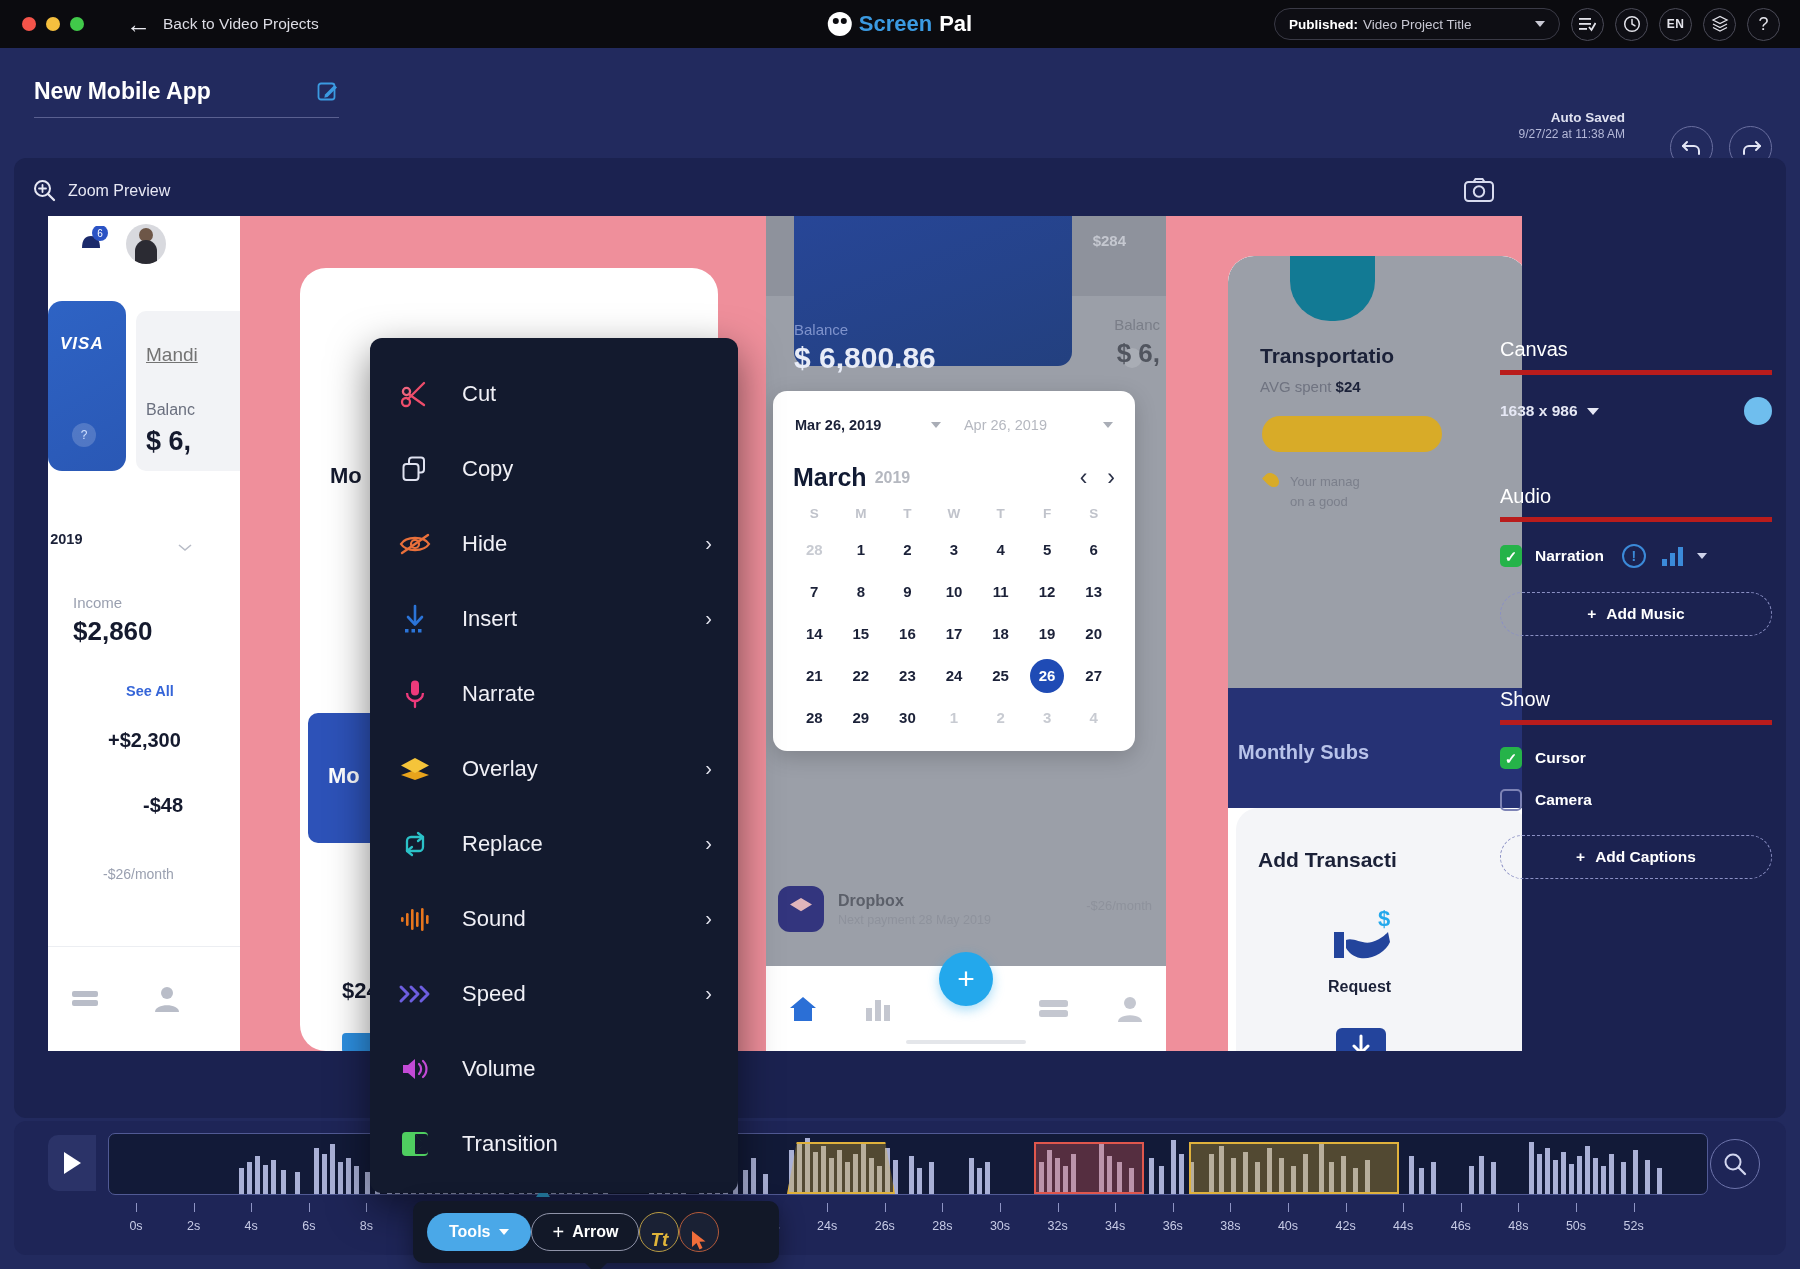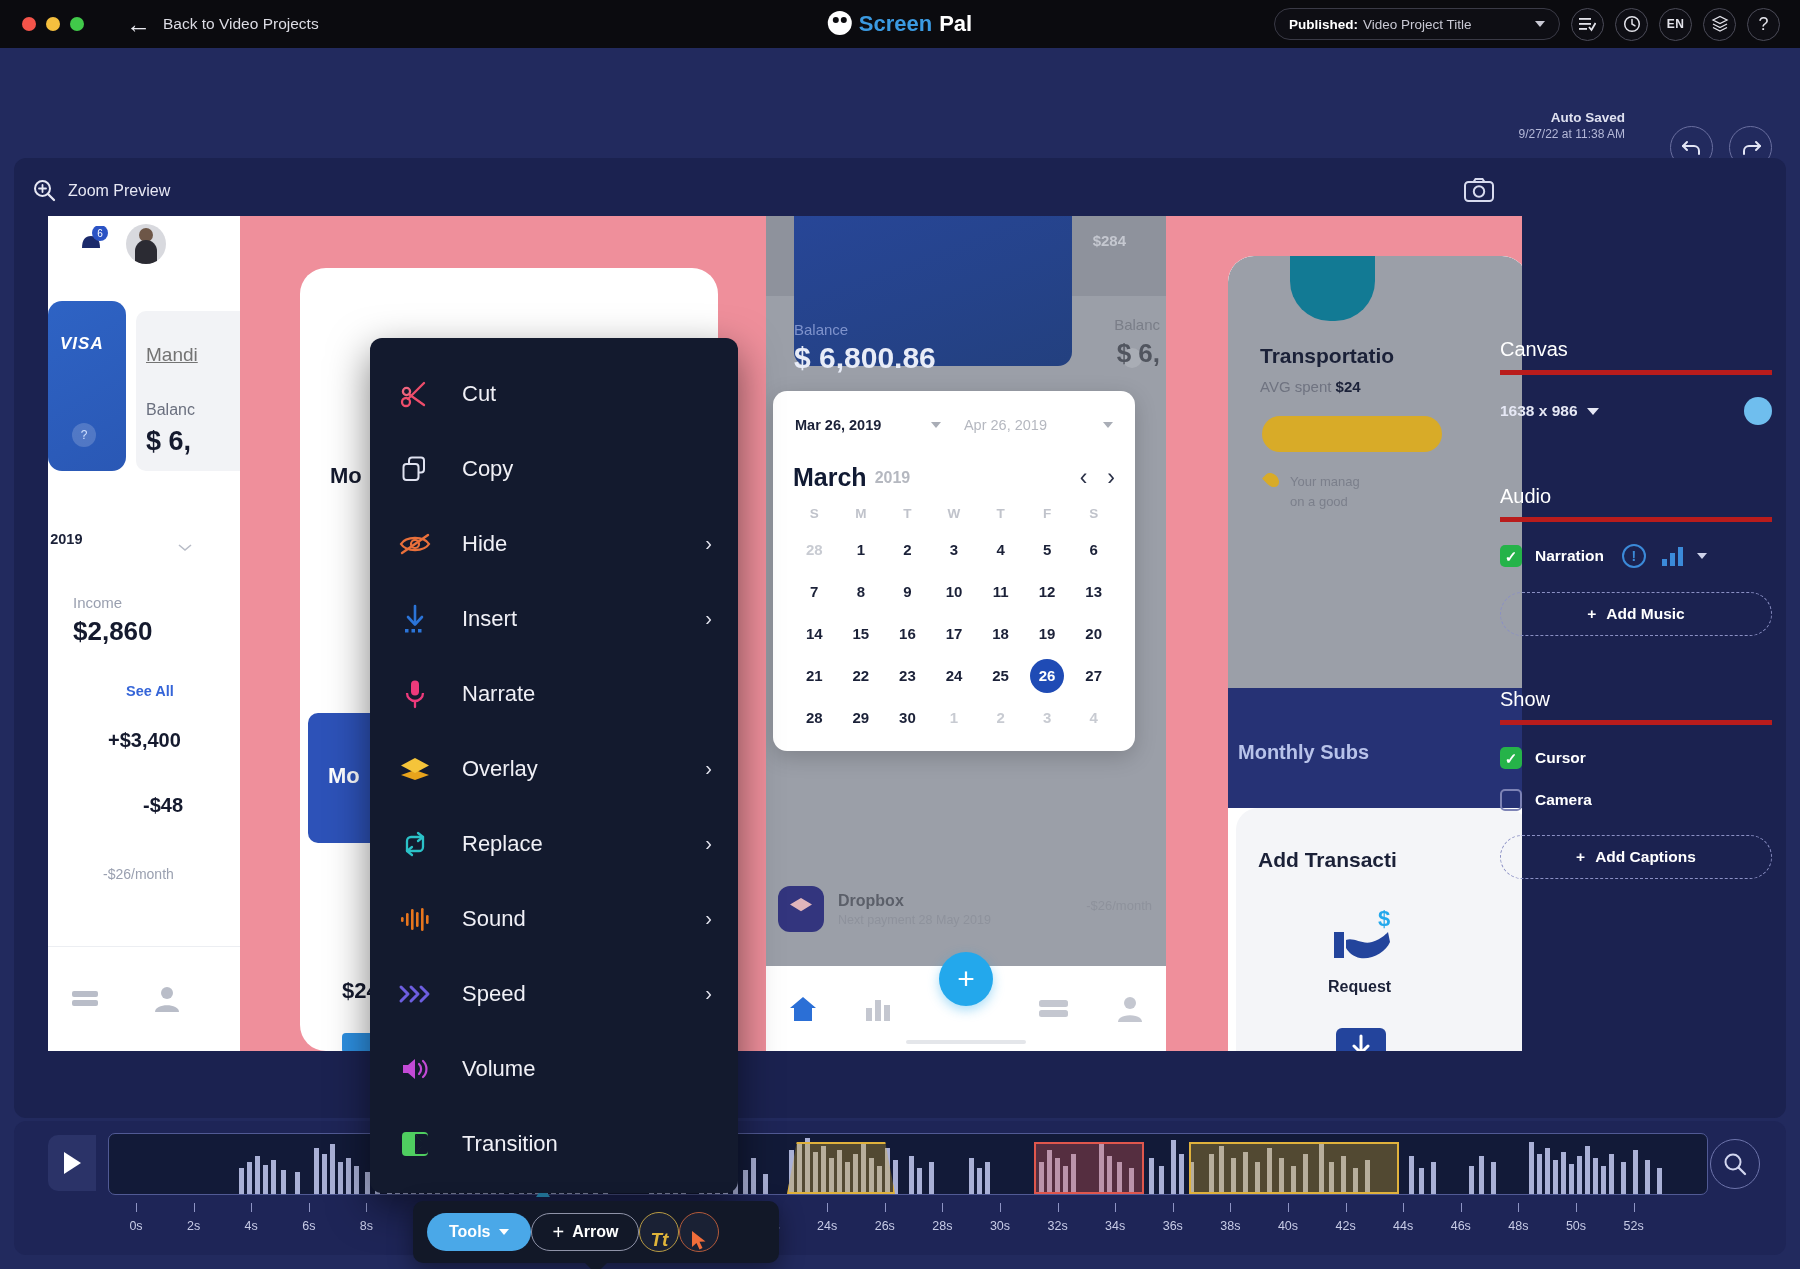--- a/index.html
+++ b/index.html
@@ -29,21 +29,21 @@
   .dot.yellow { background: #f5bf3e; }
   .dot.green { background: #41c94a; }
   .back-area {
     display: flex; align-items: center; gap: 12px;
     margin-left: 42px; cursor: pointer;
   }
   .back-arrow { color: #e9e9ef; font-size: 25px; line-height: 1; font-weight: 300; }
   .back-label { color: #dcdce4; font-size: 15.5px; }
   .brand {
     position: absolute; left: 50%; transform: translateX(-50%);
-    display: flex; align-items: flex-start; gap: 7px;
+    display: flex; align-items: center; gap: 7px;
   }
   .brand-mark {
     width: 24px; height: 24px; border-radius: 50%;
     background: #fff; position: relative;
   }
   .brand-mark::before {
     content: ''; position: absolute; left: 5px; top: 6px;
     width: 6px; height: 6px; border-radius: 50%; background: #0b0b0f;
   }
   .brand-mark::after {
@@ -530,20 +530,29 @@
           <path d="M2 12.5 L9 16 L16 12.5" stroke="#e3e3ea" stroke-width="1.3" fill="none"></path>
         </svg>
       </div>
       <div class="round-btn help">
         <span>?</span>
       </div>
     </div>
   </div>
 
   <div class="project-header">
+    <div class="proj-name-wrap">
+      <span class="proj-name">New Mobile App</span>
+      <span class="edit-icon">
+        <svg width="22" height="22" viewBox="0 0 22 22">
+          <rect x="1.5" y="2.5" width="16" height="16" rx="2.5" stroke="#3b9ae1" stroke-width="1.8" fill="none"></rect>
+          <path d="M8 13.5 L17.5 4 L20 6.5 L10.5 16 L7.3 16.7 Z" fill="#3b9ae1"></path>
+        </svg>
+      </span>
+    </div>
     <div class="autosave">
       <div class="autosave-title">Auto Saved</div>
       <div class="autosave-date">9/27/22 at 11:38 AM</div>
     </div>
     <div class="hist-btns">
       <div class="circle-btn">
         <svg width="24" height="22" viewBox="0 0 24 22">
           <path d="M7 5 L3 9 L7 13" stroke="#e3e5f5" stroke-width="2" fill="none" stroke-linecap="round" stroke-linejoin="round"></path>
           <path d="M3 9 H14 a5 5 0 0 1 5 5 v3" stroke="#e3e5f5" stroke-width="2" fill="none" stroke-linecap="round"></path>
         </svg>
@@ -597,21 +606,21 @@
         <div class="p1-amt">$ 6,</div>
         <div class="p1-date">26, 2019</div>
         <div class="p1-datecaret">
           <svg width="14" height="8" viewBox="0 0 14 8">
               <path d="M1 1 L7 6 L13 1" stroke="#b8bcc7" stroke-width="1.6" fill="none"></path>
             </svg>
         </div>
         <div class="p1-income-lbl">Income</div>
         <div class="p1-income-val">$2,860</div>
         <div class="p1-seeall">See All</div>
-        <div class="p1-plus">+$3,400</div>
+        <div class="p1-plus">+$2,300</div>
         <div class="p1-minus">-$48</div>
         <div class="p1-minus2">
           <span>-$26</span><span>/month</span>
         </div>
 
         <div class="p1-nav">
           <svg width="36" height="28" viewBox="0 0 36 28" style="margin-left:50px">
             <rect x="4" y="6" width="26" height="6" rx="2" fill="#b9bdc8"></rect>
             <rect x="4" y="15" width="26" height="6" rx="2" fill="#b9bdc8"></rect>
           </svg>

